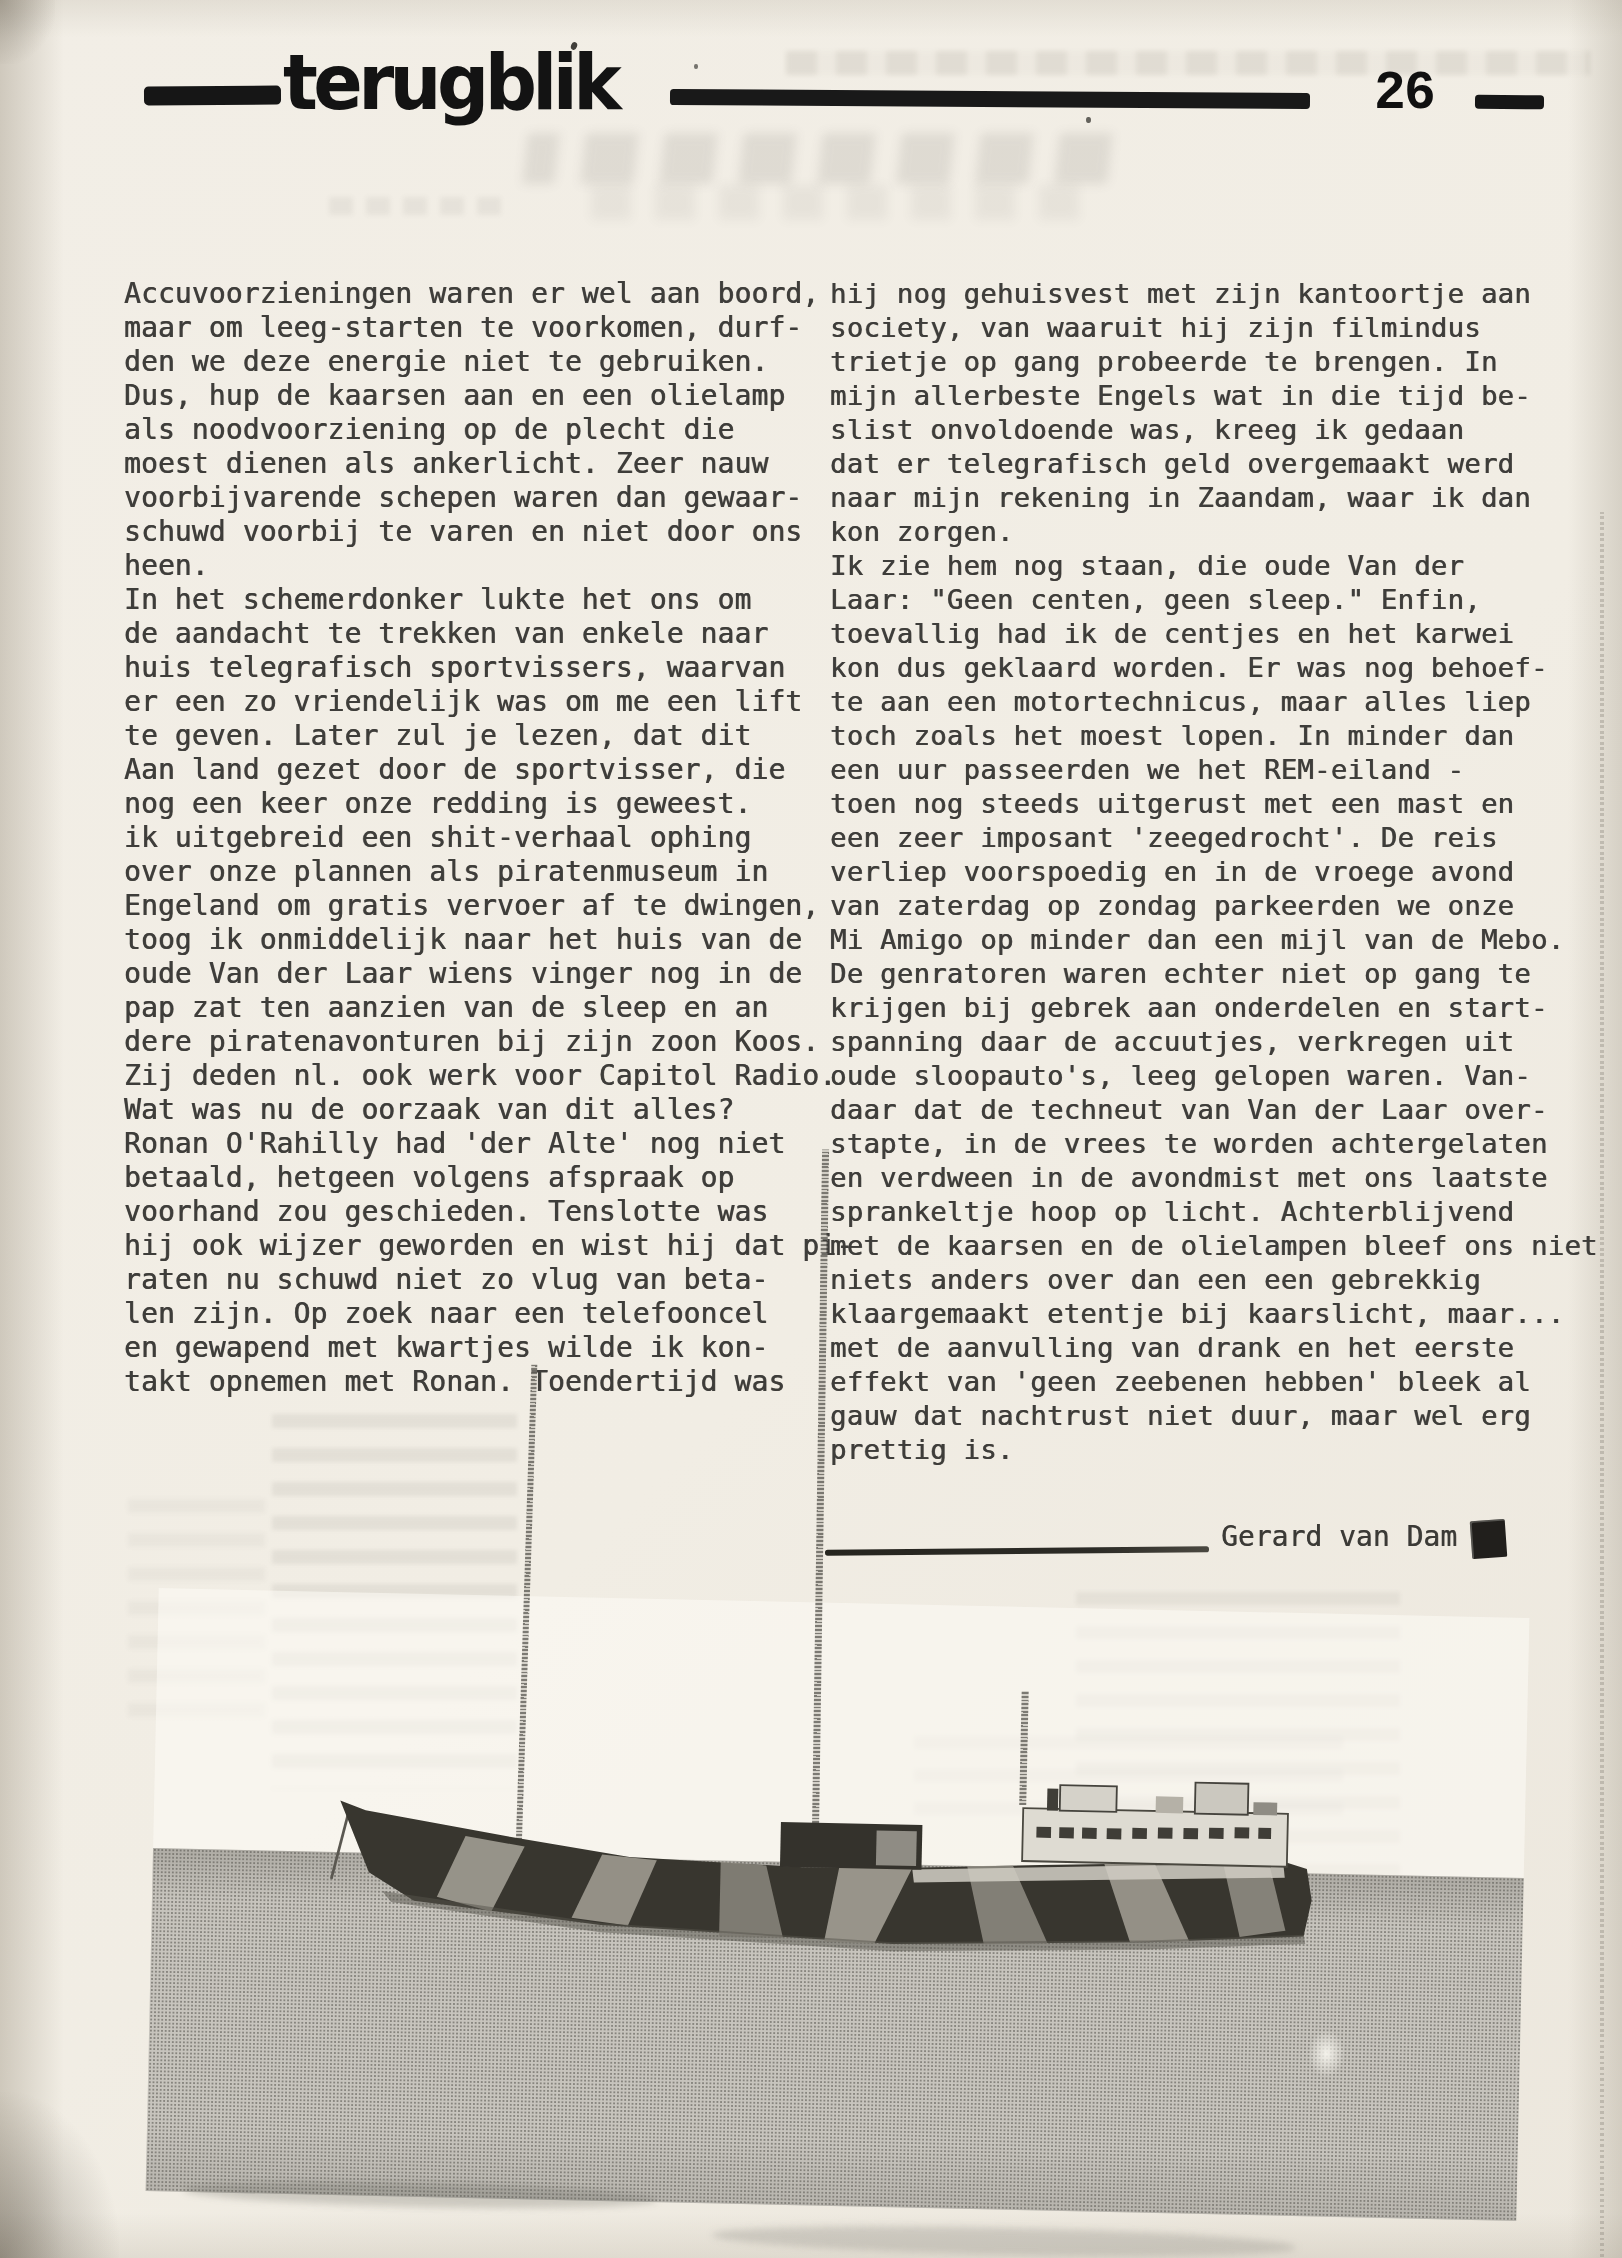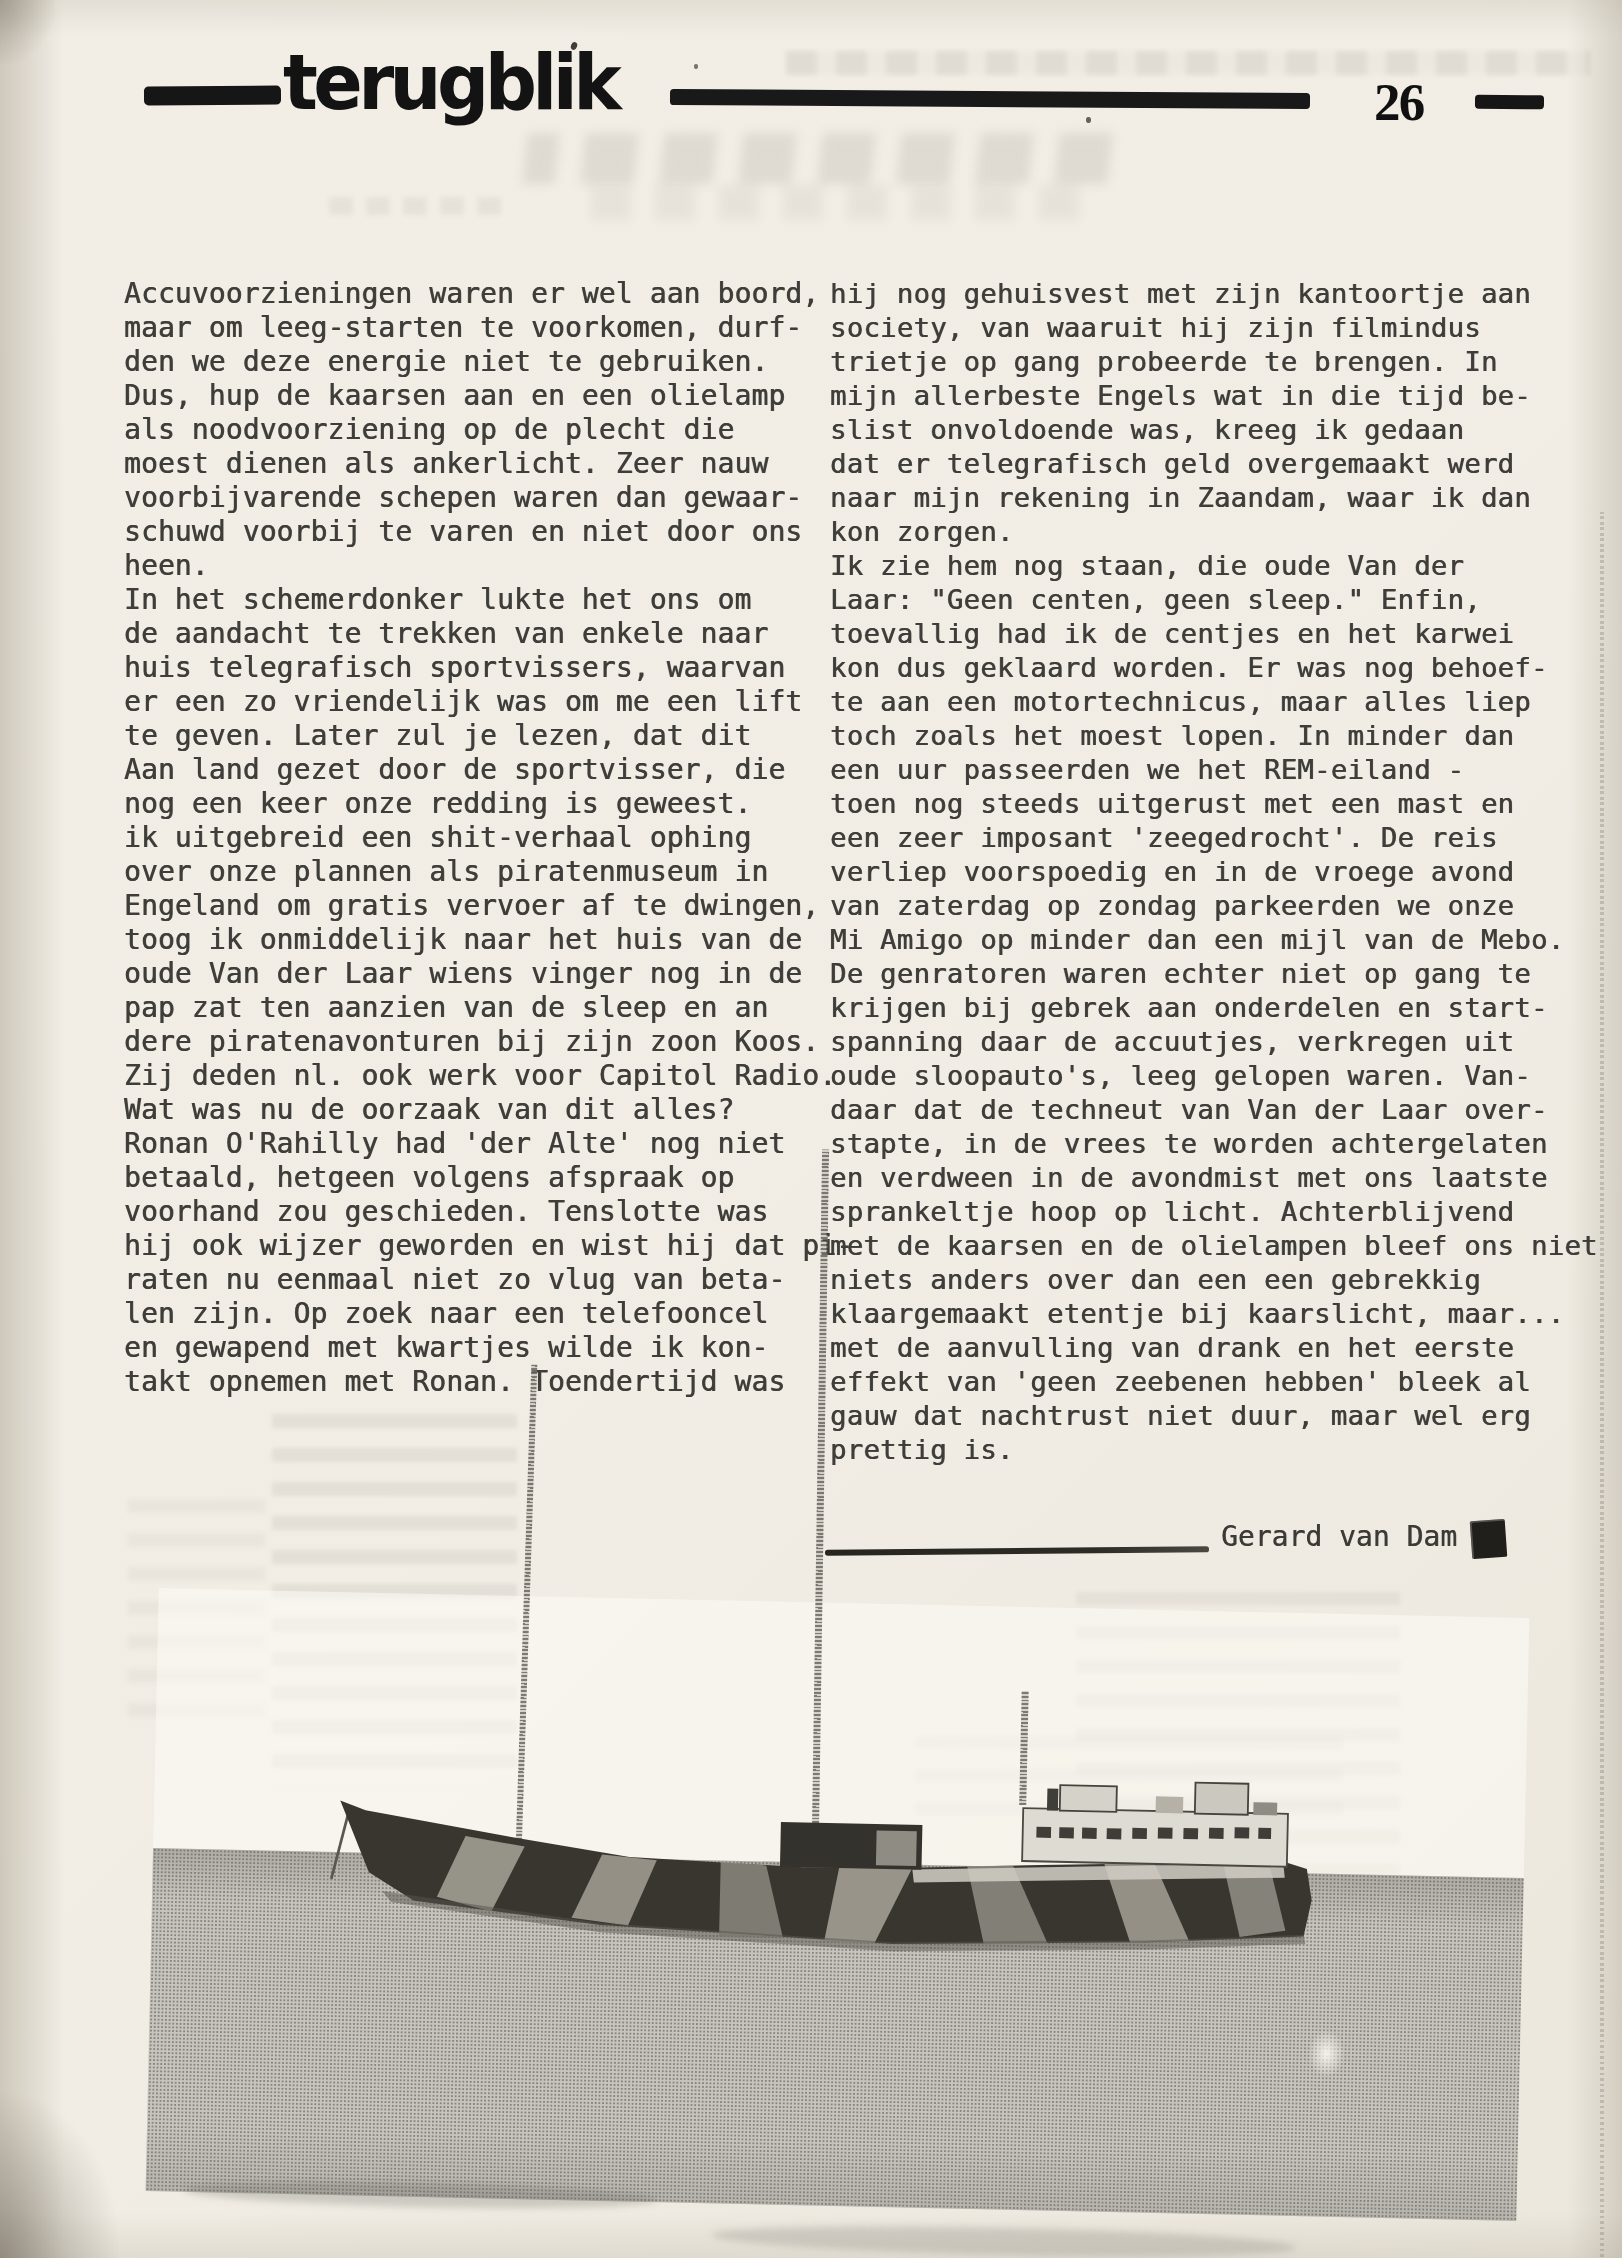--- a/index.html
+++ b/index.html
@@ -19,21 +19,21 @@
   }
   .abs{position:absolute;}
 
   
   .h-dash{left:144px;top:86px;width:137px;height:19px;background:#161616;border-radius:4.6px;transform:rotate(-0.4deg);}
   .h-title{
     left:283px;top:40px;font-family:"DejaVu Sans",sans-serif;font-weight:bold;
     font-size:73px;letter-spacing:-4.6px;color:#131313;transform:scaleY(1.04);
   }
   .h-rule{left:670px;top:91px;width:640px;height:15.5px;background:#191919;border-radius:3.7px;transform:rotate(0.35deg);}
-  .h-num{left:1374px;top:72px;font-family:Liberation Serif, serif;font-weight:bold;font-size:53px;letter-spacing:-1.8px;color:#101010;}
+  .h-num{left:1374px;top:64px;font-family:Liberation Mono, monospace;font-weight:bold;font-size:53px;letter-spacing:-1.8px;color:#101010;}
   .h-dash2{left:1475px;top:95px;width:69px;height:13.7px;background:#161616;border-radius:3.7px;transform:rotate(0.5deg);}
   .h-smudge{
     left:786px;top:51px;width:804px;height:24px;opacity:.45;filter:blur(2.7px);
     background:repeating-linear-gradient(90deg, rgba(120,113,100,.30) 0 31px, rgba(120,113,100,.08) 31px 50px);
   }
 
   
   .col{color:#3e3d3a;}
   .col .tline{
     white-space:pre;height:34px;line-height:34px;
@@ -145,21 +145,21 @@
       <div class="tline">toog ik onmiddelijk naar het huis van de</div>
       <div class="tline">oude Van der Laar wiens vinger nog in de</div>
       <div class="tline">pap zat ten aanzien van de sleep en an</div>
       <div class="tline">dere piratenavonturen bij zijn zoon Koos.</div>
       <div class="tline">Zij deden nl. ook werk voor Capitol Radio.</div>
       <div class="tline">Wat was nu de oorzaak van dit alles?</div>
       <div class="tline">Ronan O'Rahilly had 'der Alte' nog niet</div>
       <div class="tline">betaald, hetgeen volgens afspraak op</div>
       <div class="tline">voorhand zou geschieden. Tenslotte was</div>
       <div class="tline">hij ook wijzer geworden en wist hij dat pi-</div>
-      <div class="tline">raten nu eenmaal niet zo vlug van beta-</div>
+      <div class="tline">raten nu schuwd niet zo vlug van beta-</div>
       <div class="tline">len zijn. Op zoek naar een telefooncel</div>
       <div class="tline">en gewapend met kwartjes wilde ik kon-</div>
       <div class="tline">takt opnemen met Ronan. Toendertijd was</div>
     </div>
   <div class="abs col col-right">
       <div class="tline">hij nog gehuisvest met zijn kantoortje aan</div>
       <div class="tline">society, van waaruit hij zijn filmindus</div>
       <div class="tline">trietje op gang probeerde te brengen. In</div>
       <div class="tline">mijn allerbeste Engels wat in die tijd be-</div>
       <div class="tline">slist onvoldoende was, kreeg ik gedaan</div>

